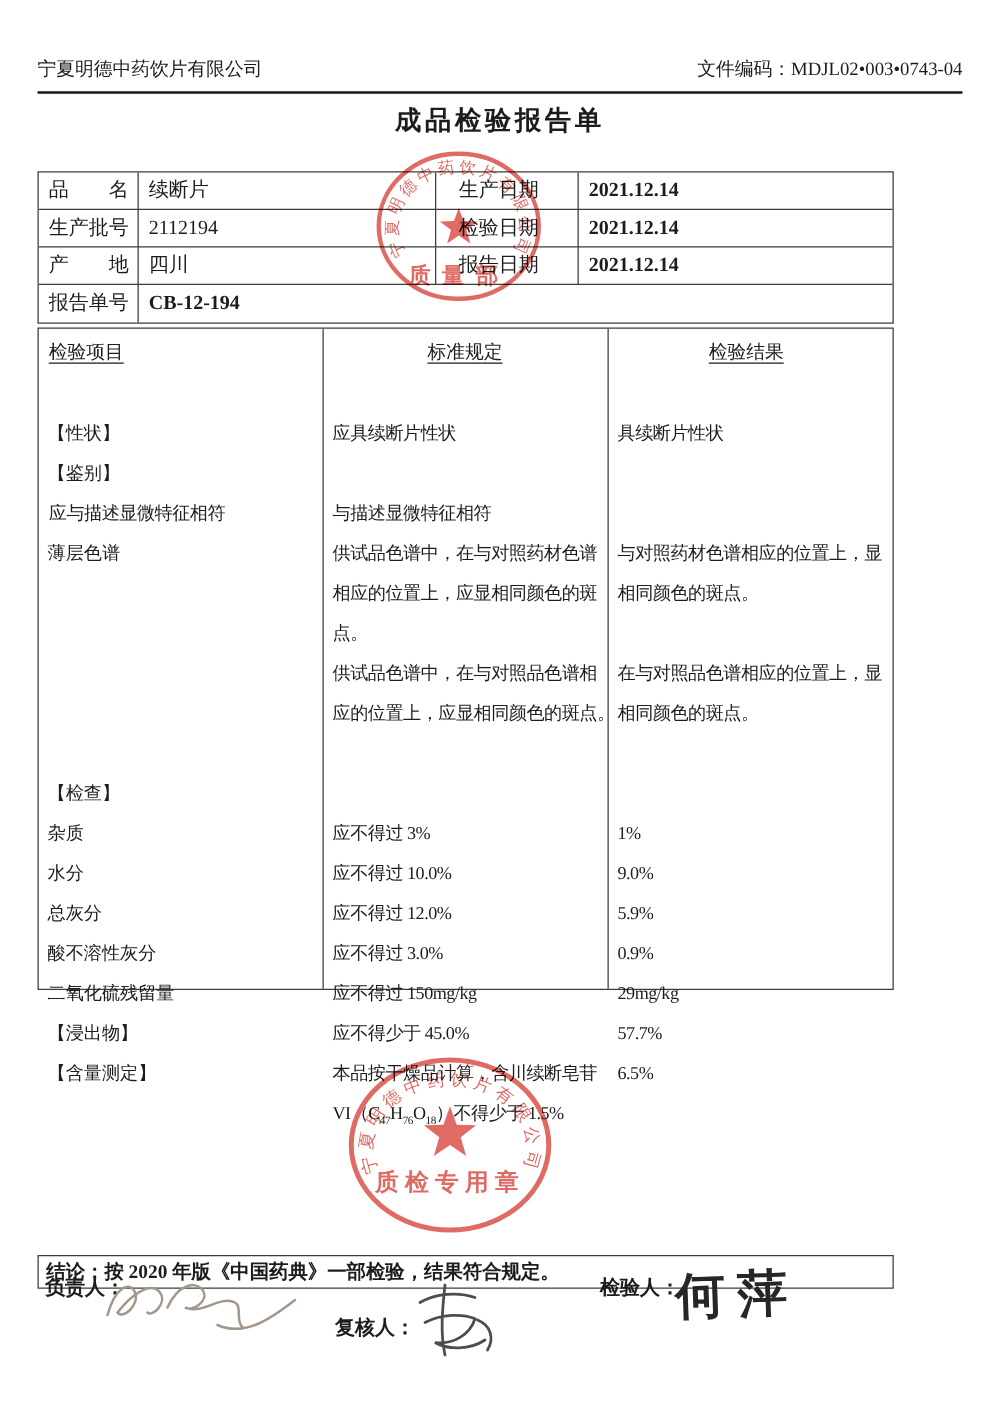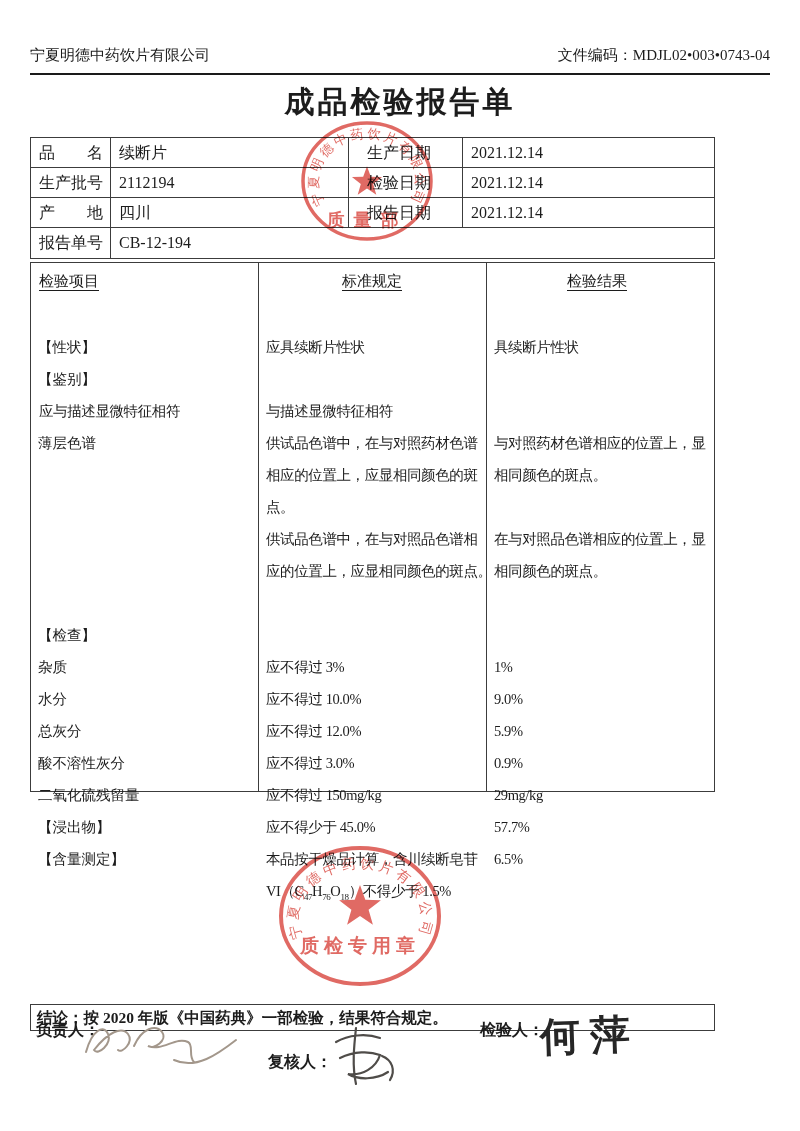--- a/index.html
+++ b/index.html
@@ -10,33 +10,33 @@
     color: #1c1c1c; overflow: hidden;
   }
   
   .hdr {
     position: absolute; left: 30px; top: 46px; width: 740px;
     display: flex; justify-content: space-between; align-items: flex-end;
     padding-bottom: 8px; border-bottom: 2px solid #1a1a1a; font-size: 15px;
   }
   .title {
     position: absolute; left: 0; top: 82px; width: 100%; text-align: center;
-    font-size: 30px; font-weight: bold; letter-spacing: 3px;
+    font-size: 21px; font-weight: bold; letter-spacing: 3px;
   }
   
   .info {
     position: absolute; left: 30px; top: 137px; width: 685px;
     border: 1px solid #3c3c3c; display: grid;
     grid-template-columns: 80px 238px 114px 251px; grid-auto-rows: 30px;
     font-size: 16px; background: transparent;
   }
   .ic { line-height: 29px; padding-left: 8px; border-right: 1px solid #3c3c3c;
         border-bottom: 1px solid #3c3c3c; white-space: nowrap; overflow: hidden; }
   .ic.datelabel { padding-left: 18px; }
-  .ic.lastc { border-right: none; }
+  .ic.lastc { border-right: none; font-weight: bold; }
   .ic.lastr { border-bottom: none; }
   .ic.span3 { grid-column: 2 / 5; }
   
   .main {
     position: absolute; left: 30px; top: 262px; width: 685px; height: 530px;
     border: 1px solid #3c3c3c; font-size: 14.5px;
   }
   .vline { position: absolute; top: 0; bottom: 0; width: 1px; background: #3c3c3c; }
   .v1 { left: 227px; } .v2 { left: 455px; }
   .mhead { position: absolute; top: 9px; left: 0; width: 100%; height: 24px; font-size: 15px; }

